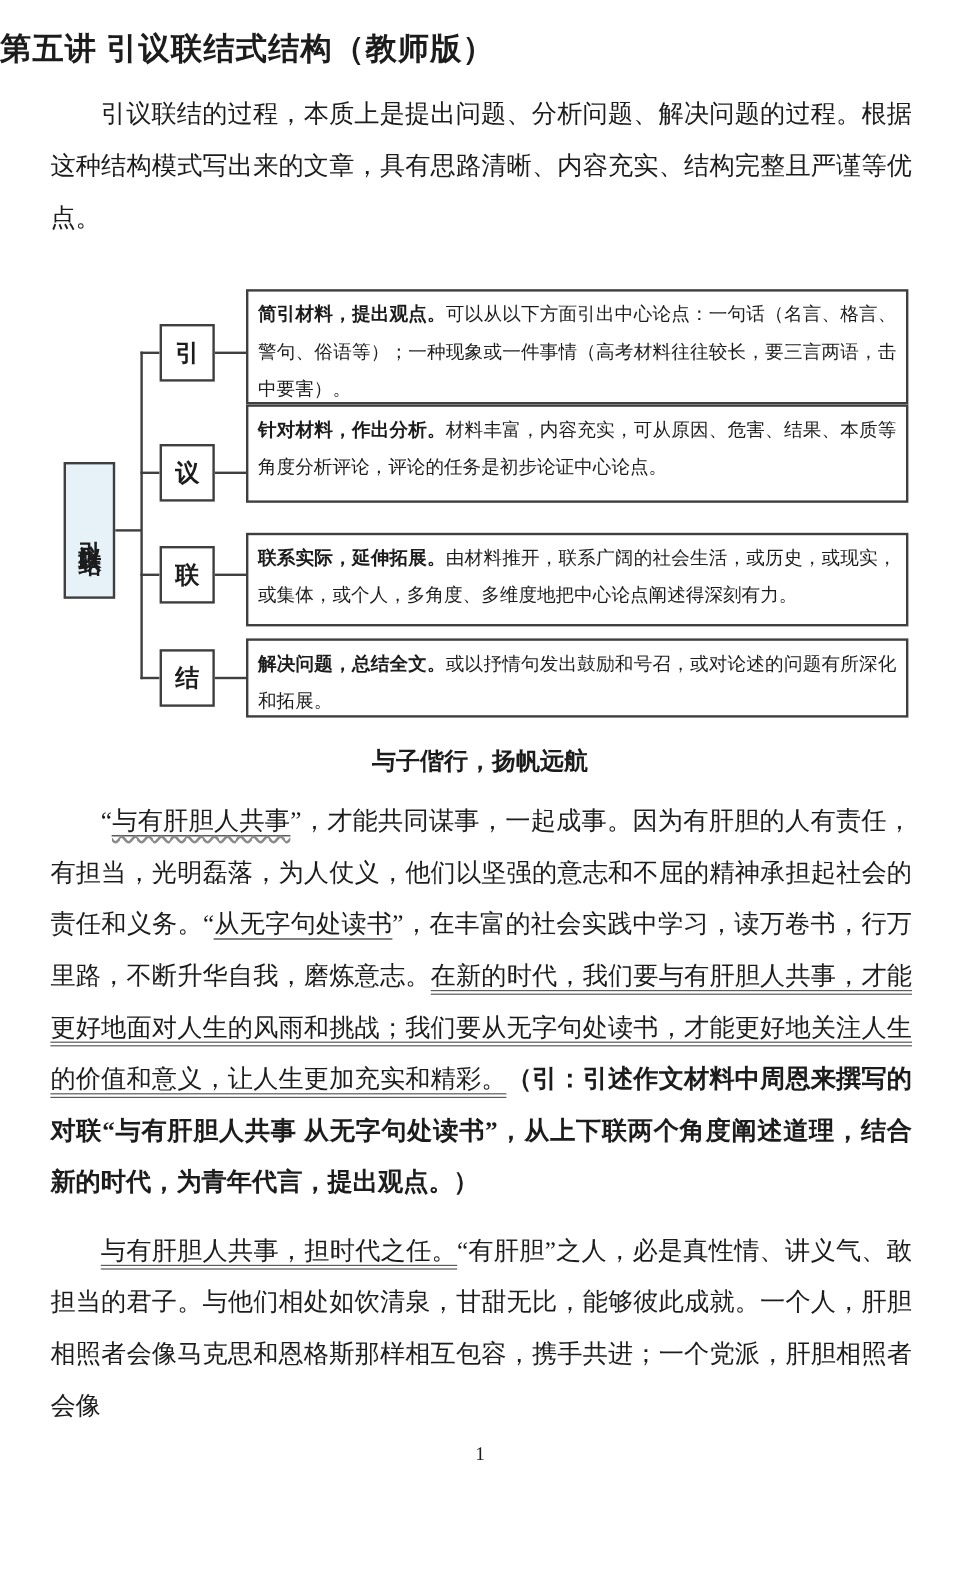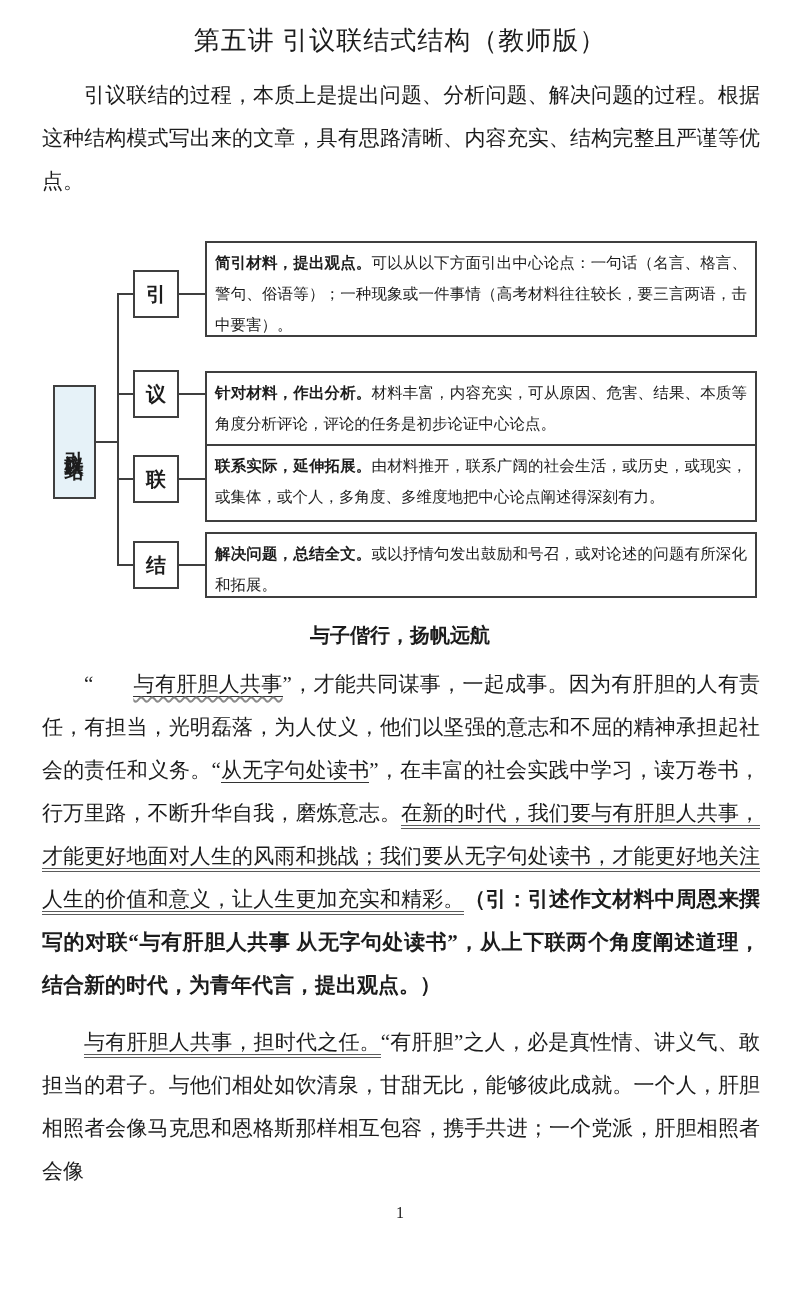--- a/index.html
+++ b/index.html
@@ -6,22 +6,22 @@
   body {
     width:800px; height:1310px;
     background:#ffffff;
     font-family:"Liberation Serif","DejaVu Serif",serif;
     color:#1c1c1c;
   }
   .page { position:relative; width:800px; height:1310px; overflow:hidden; background:#fff; }
 
   .doc-title {
     margin:0; padding-top:24px;
-    text-align:center;
-    font-size:26px; font-weight:normal; letter-spacing:1px;
+    text-align:left;
+    font-size:26px; font-weight:bold; letter-spacing:1px;
     line-height:34px;
   }
   .section-heading {
     margin:28px 42px 0 42px;
     font-size:23px; font-weight:bold; line-height:30px;
   }
   .body-text {
     margin:14px 40px 0 42px;
     font-size:21px; line-height:43px;
     text-align:justify; text-indent:2em;
@@ -63,21 +63,20 @@
   .essay-title {
     margin-top:16px; text-align:center;
     font-size:20px; font-weight:bold; line-height:28px;
   }
 
   
   .u-wavy {
     text-decoration:underline wavy #8a8a8a;
     text-underline-offset:5px;
     border-bottom:1px solid #333;
-    margin-left:40px;
   }
   .u-line { border-bottom:1px solid #333; }
   .u-thick { border-bottom:4px double #5a5a5a; }
   .bold { font-weight:bold; }
 
   .page-number {
     position:absolute; top:1204px; left:0; width:100%;
     text-align:center; font-size:16px;
   }
 </style>
@@ -117,21 +116,21 @@
     <div class="node-box" style="top:218px;">
         <span>联</span>
       </div>
     <div class="node-box" style="top:304px;">
         <span>结</span>
       </div>
 
     <div class="desc-box" style="top:4px; height:96px;">
       <b>简引材料，提出观点。</b><span>可以从以下方面引出中心论点：一句话（名言、格言、警句、俗语等）；一种现象或一件事情（高考材料往往较长，要三言两语，击中要害）。</span>
     </div>
-    <div class="desc-box" style="top:134px; height:82px;">
+    <div class="desc-box" style="top:100px; height:82px;">
       <b>针对材料，作出分析。</b><span>材料丰富，内容充实，可从原因、危害、结果、本质等角度分析评论，评论的任务是初步论证中心论点。</span>
     </div>
     <div class="desc-box" style="top:295px; height:66px;">
       <b>解决问题，总结全文。</b><span>或以抒情句发出鼓励和号召，或对论述的问题有所深化和拓展。</span>
     </div>
     <div class="desc-box" style="top:207px; height:78px;">
       <b>联系实际，延伸拓展。</b><span>由材料推开，联系广阔的社会生活，或历史，或现实，或集体，或个人，多角度、多维度地把中心论点阐述得深刻有力。</span>
     </div>
   </div>
 

